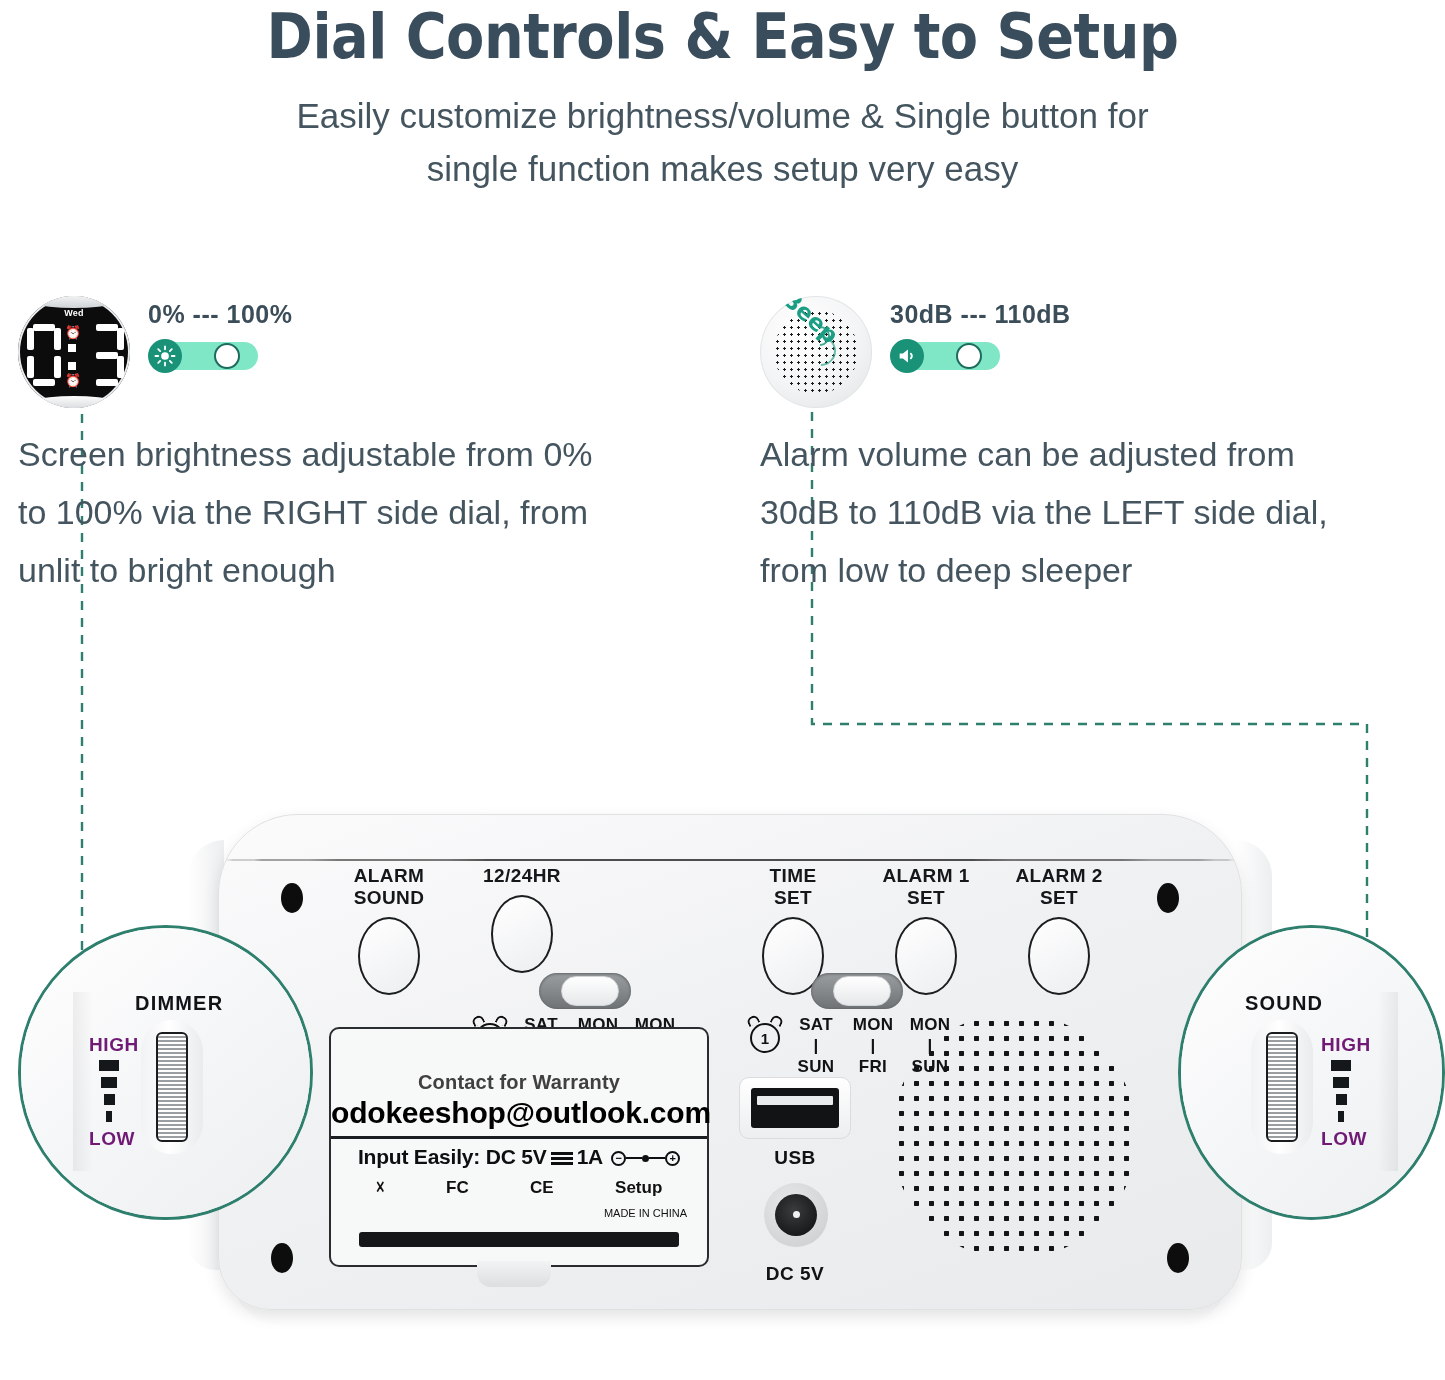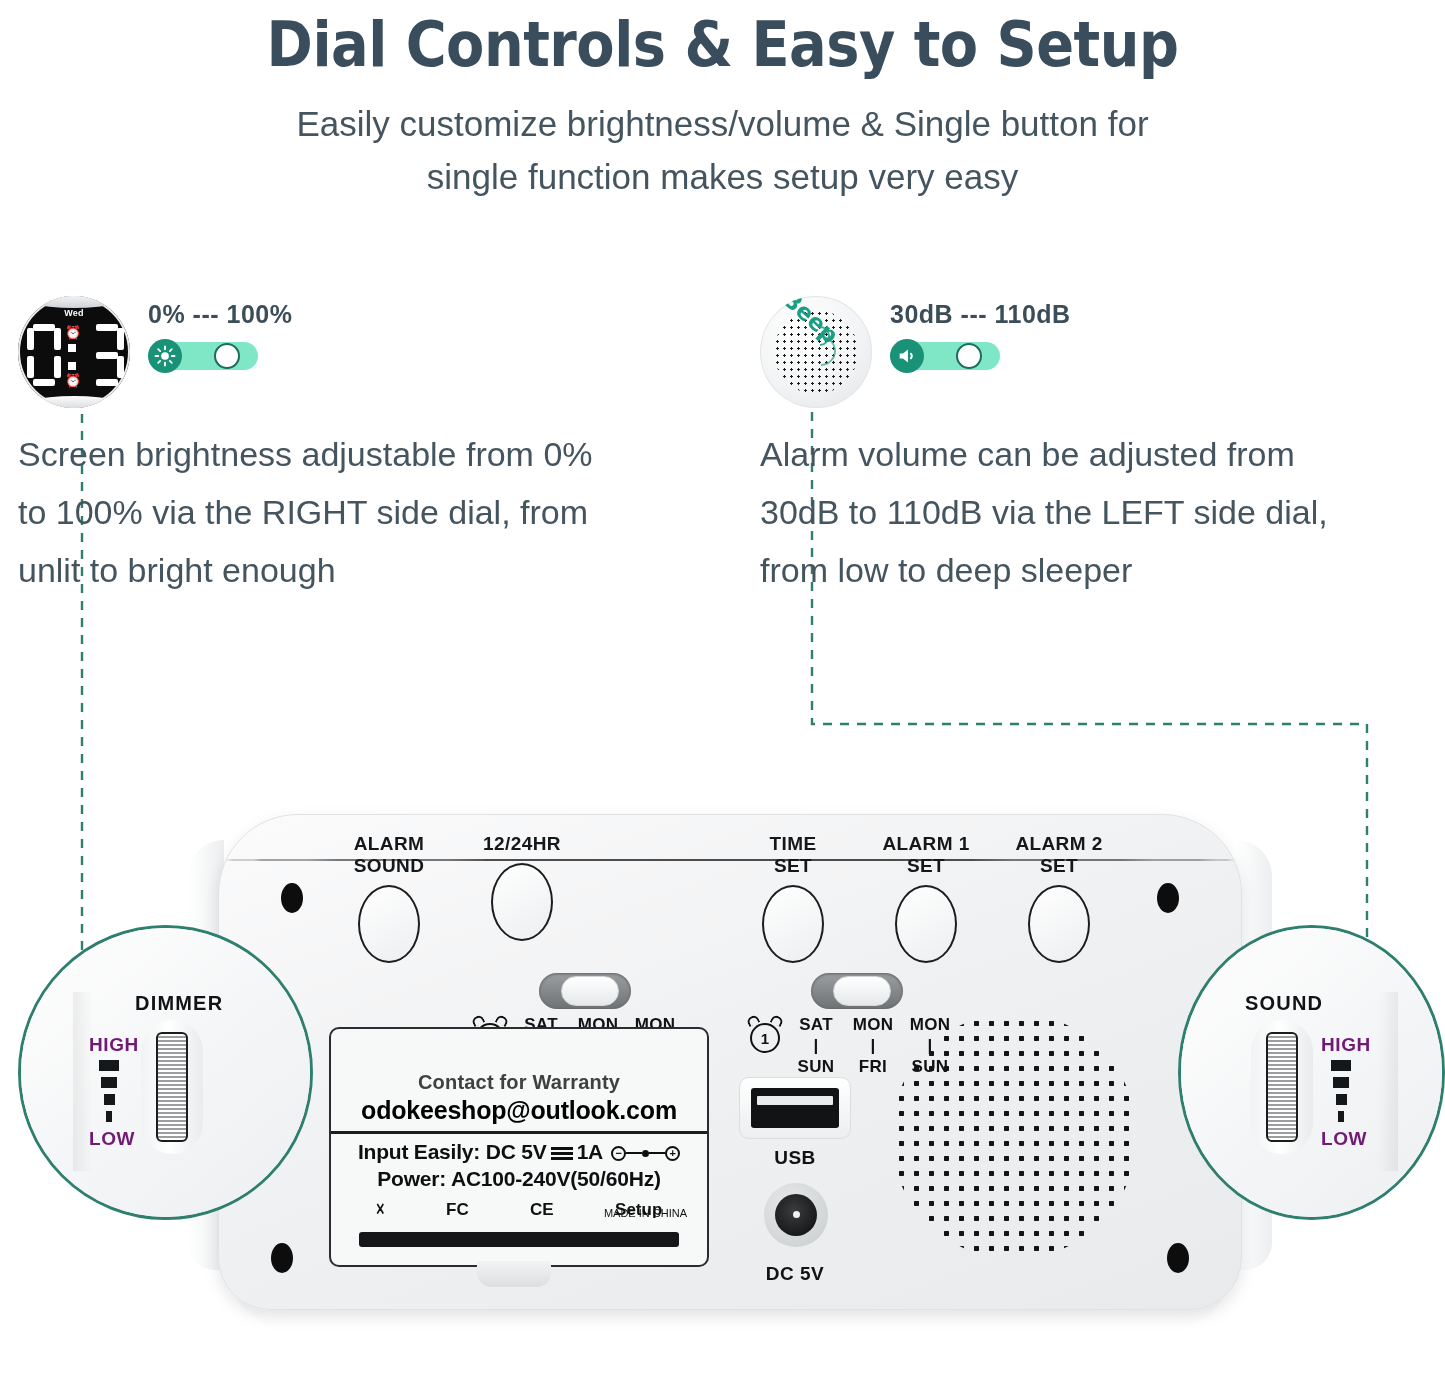--- a/index.html
+++ b/index.html
@@ -7,21 +7,21 @@
   body {
     width: 1445px; height: 1380px;
     background: #ffffff;
     font-family: "Liberation Sans", sans-serif;
     color: #3c4c57;
     position: relative;
     overflow: hidden;
   }
 
   
-  .header { position: absolute; left: 0; top: 8px; width: 1445px; text-align: center; }
+  .header { position: absolute; left: 0; top: 0; width: 1445px; text-align: center; }
   .title {
     font-size: 62px; font-weight: bold; color: #3a4d5c;
     letter-spacing: -0.5px; margin-top: 6px; line-height: 1.0;
     font-family: "DejaVu Sans Condensed", "Liberation Sans", sans-serif;
   }
   .subtitle {
     font-size: 35px; color: #44555f; line-height: 1.5; margin-top: 22px;
     font-weight: 400;
   }
 
@@ -119,21 +119,21 @@
   .screw.tl { left: 62px;  top: 68px; }
   .screw.tr { right: 62px; top: 68px; }
   .screw.bl { left: 52px;  top: 428px; }
   .screw.br { right: 52px; top: 428px; }
 
   
   .btn-row { position: absolute; left: 100px; top: 18px; width: 830px; height: 130px; }
   .btn-cell { position: absolute; width: 140px; text-align: center; }
   .btn-cell .lbl { font-size: 19px; font-weight: bold; color: #15181a;
      letter-spacing: .4px; line-height: 1.15; white-space: pre-line;
-     font-family: "Liberation Sans", sans-serif; }
+     font-family: "Liberation Sans", sans-serif; margin-top: 32px; }
   .btn-cell .knob {
     margin: 8px auto 0; width: 62px; height: 78px; border-radius: 50%;
     background: linear-gradient(150deg, #ffffff, #f4f5f6 60%, #eceeef);
     border: 2px solid #1b1e20;
   }
 
   
   .slide { position: absolute; width: 92px; height: 36px; border-radius: 18px;
     background: linear-gradient(#9b9fa2, #6e7275); box-shadow: inset 0 1px 3px rgba(0,0,0,.4); }
   .slide .pill { position: absolute; left: 22px; top: 3px; width: 58px; height: 30px;
@@ -161,21 +161,21 @@
   .clockicon .ear.r { right: 1px; transform: rotate(26deg); }
   .ci2 { left: 252px; top: 200px; }
   .ci1 { left: 527px; top: 200px; }
 
   
   .panel { position: absolute; left: 110px; top: 212px; width: 380px; height: 240px;
     background: #f7f8f8; border: 2px solid #2a2d2f; border-radius: 10px; }
   .panel .ln { width: 100%; height: 3px; background: #1b1e20; margin: 6px 0; }
   .panel .warr { text-align: center; font-size: 20px; font-weight: bold; color: #404040;
     margin-top: 42px; letter-spacing: .2px; }
-  .panel .mail { text-align: center; font-size: 25px; font-weight: bold; color: #000;
+  .panel .mail { text-align: center; font-size: 30px; font-weight: bold; color: #000;
     margin-top: 2px; letter-spacing: -.2px; }
   .panel .pw { text-align: center; font-size: 21px; font-weight: bold; color: #0d0f11;
     margin-top: 3px; letter-spacing: -.2px; }
   .panel .certs { display: flex; align-items: center; justify-content: space-around;
     margin-top: 8px; padding: 0 14px; }
   .panel .certs .c { font-size: 17px; font-weight: bold; color: #111; }
   .panel .mic { font-size: 11px; color: #111; position: absolute; right: 20px; bottom: 46px; }
   .panel .batt { position: absolute; left: 28px; right: 28px; bottom: 18px; height: 15px;
     background: #151719; border-radius: 3px; }
   .batt-tab { position: absolute; left: 258px; top: 446px; width: 74px; height: 26px;
@@ -447,21 +447,20 @@
             <i></i>
             <i></i>
           </span><span>1A</span><span class="polarity">
             <span class="o">−</span>
             <span class="bar"></span>
             <span class="dot"></span>
             <span class="bar"></span>
             <span class="o">+</span>
           </span>
       </div>
-      <div class="pw">Power: AC100-240V(50/60Hz)</div>
       <div class="certs">
         <span class="c">☓</span>
         <span class="c">FC</span>
         <span class="c">CE</span>
         <span class="c">Setup</span>
       </div>
       <div class="mic">MADE IN CHINA</div>
       <div class="batt"></div>
     </div>
     <div class="batt-tab"></div>

